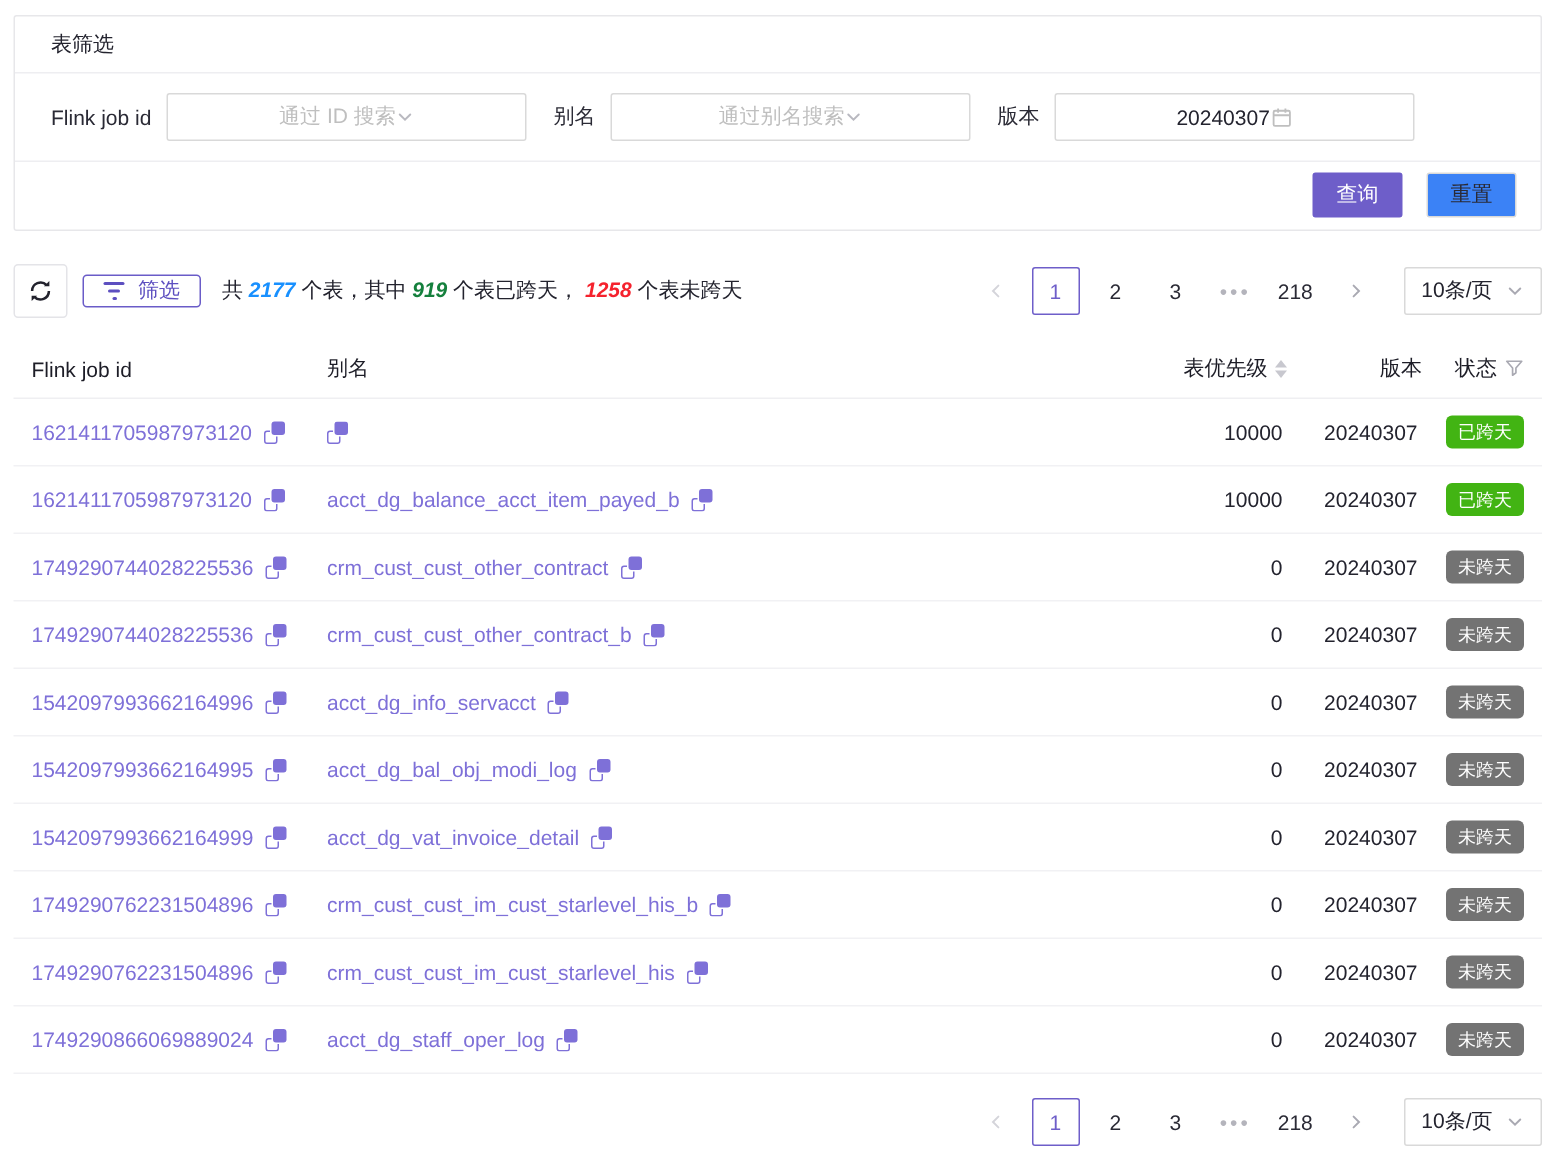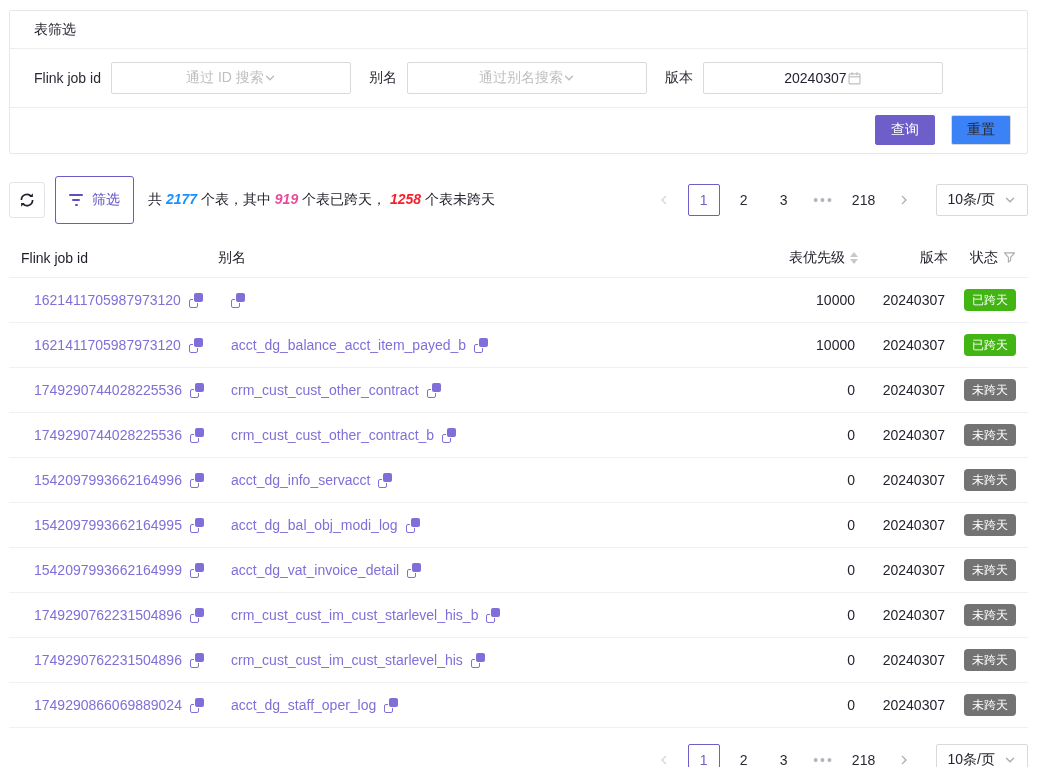--- a/index.html
+++ b/index.html
@@ -25,49 +25,49 @@
   .date-value { color:#23232e; }
   .card-footer { display:flex; justify-content:flex-end; align-items:center; gap:16px; padding:7px 16px 8px; }
   .btn { height:30px; padding:0 15px; border-radius:2px; font-size:14px; display:inline-flex; align-items:center; cursor:pointer; }
   .btn-primary { background:#6e5ec9; border:1px solid #6e5ec9; color:#fff; }
   .btn-default { background:#3b82f6; border:1px solid #d9d9d9; color:#2a2a35; }
 
   
   .toolbar { display:flex; align-items:center; margin:22px 9px 0; }
   .icon-btn { width:36px; height:36px; border:1px solid #e4e4e8; border-radius:3px; background:#fff;
     display:flex; align-items:center; justify-content:center; cursor:pointer; color:#23232e; }
-  .filter-btn { margin-left:10px; height:48px; padding:0 13px; border:1px solid #6a5cc8; border-radius:3px;
+  .filter-btn { margin-left:10px; height:22px; padding:0 13px; border:1px solid #6a5cc8; border-radius:3px;
     background:#fff; color:#5d4fc0; display:flex; align-items:center; gap:9px; cursor:pointer; font-size:14px; }
   .flt-lines { display:flex; flex-direction:column; align-items:center; gap:3px; width:14px; }
   .flt-lines i { display:block; height:2px; background:#5d4fc0; border-radius:1px; }
   .flt-lines i:nth-child(1){ width:14px; } .flt-lines i:nth-child(2){ width:8px; } .flt-lines i:nth-child(3){ width:3px; }
   .summary { margin-left:14px; color:#23232e; }
   .num { font-weight:600;font-style:italic; }
-  .num-blue { color:#1890ff; } .num-green { color:#ec4899;text-align:center; } .num-red { color:#f5222d; }
+  .num-blue { color:#1890ff; } .num-green { color:#15803d;text-align:center; } .num-red { color:#f5222d; }
   .toolbar-right { margin-left:auto; }
 
   
   .pager { display:flex; align-items:center; gap:8px; }
   .pg-item { min-width:32px; height:32px; padding:0 4px; display:flex; align-items:center; justify-content:center;
     border-radius:2px; cursor:pointer; color:#2a2a35; background:#fff; user-select:none; }
   .pg-item.active { border:1px solid #6e5ec9; color:#6e5ec9; }
   .pg-ellipsis { color:#b4b4bc; letter-spacing:2px; }
   .pg-arrow.prev { color:#d4d4da; } .pg-arrow.next { color:#a9a9b2; }
   .size-select { height:32px; margin-left:8px; border:1px solid #d9d9d9; border-radius:2px; background:#fff;
     display:flex; align-items:center; gap:9px; padding:0 11px; cursor:pointer; color:#23232e; }
 
   
   .table { margin:14px 9px 0; }
   .thead, .trow { display:grid; grid-template-columns:197px 1fr 160px 90px 68px; align-items:center; padding:0 12px; }
   .thead { height:40px; border-bottom:1px solid #efeff2; font-weight:500; color:#1d1d27; }
   .trow { height:45px; border-bottom:1px solid #f1f1f4; }
   .th-right { display:flex; align-items:center; justify-content:flex-end; gap:5px; }
   .c-right { text-align:right; padding-right:3px; }
   .c-flexright { display:flex; justify-content:flex-end; }
-  .link-cell { display:flex; align-items:center; gap:8px; color:#7e70d8; overflow:hidden; white-space:nowrap;margin-left:13px; }
+  .link-cell { display:flex; align-items:center; gap:8px; color:#7e70d8; overflow:hidden; white-space:nowrap; }
   .link-text { cursor:pointer; }
 
   .copy-icon { position:relative; width:14px; height:15px; flex:0 0 14px; cursor:pointer; }
   .copy-back { position:absolute; left:0; bottom:0; width:9px; height:9px; border:1.4px solid #7e70d8; border-radius:2px; background:#fff; }
   .copy-front { position:absolute; right:0; top:0; width:9px; height:9px; background:#7e70d8; border-radius:2px; box-shadow:0 0 0 1px #fff; }
 
   .sorter { display:flex; flex-direction:column; align-items:center; gap:2px; }
   .caret-up { width:0; height:0; border-left:4px solid transparent; border-right:4px solid transparent; border-bottom:5px solid #c8c8cf; }
   .caret-down { width:0; height:0; border-left:4px solid transparent; border-right:4px solid transparent; border-top:5px solid #c8c8cf; }
 

